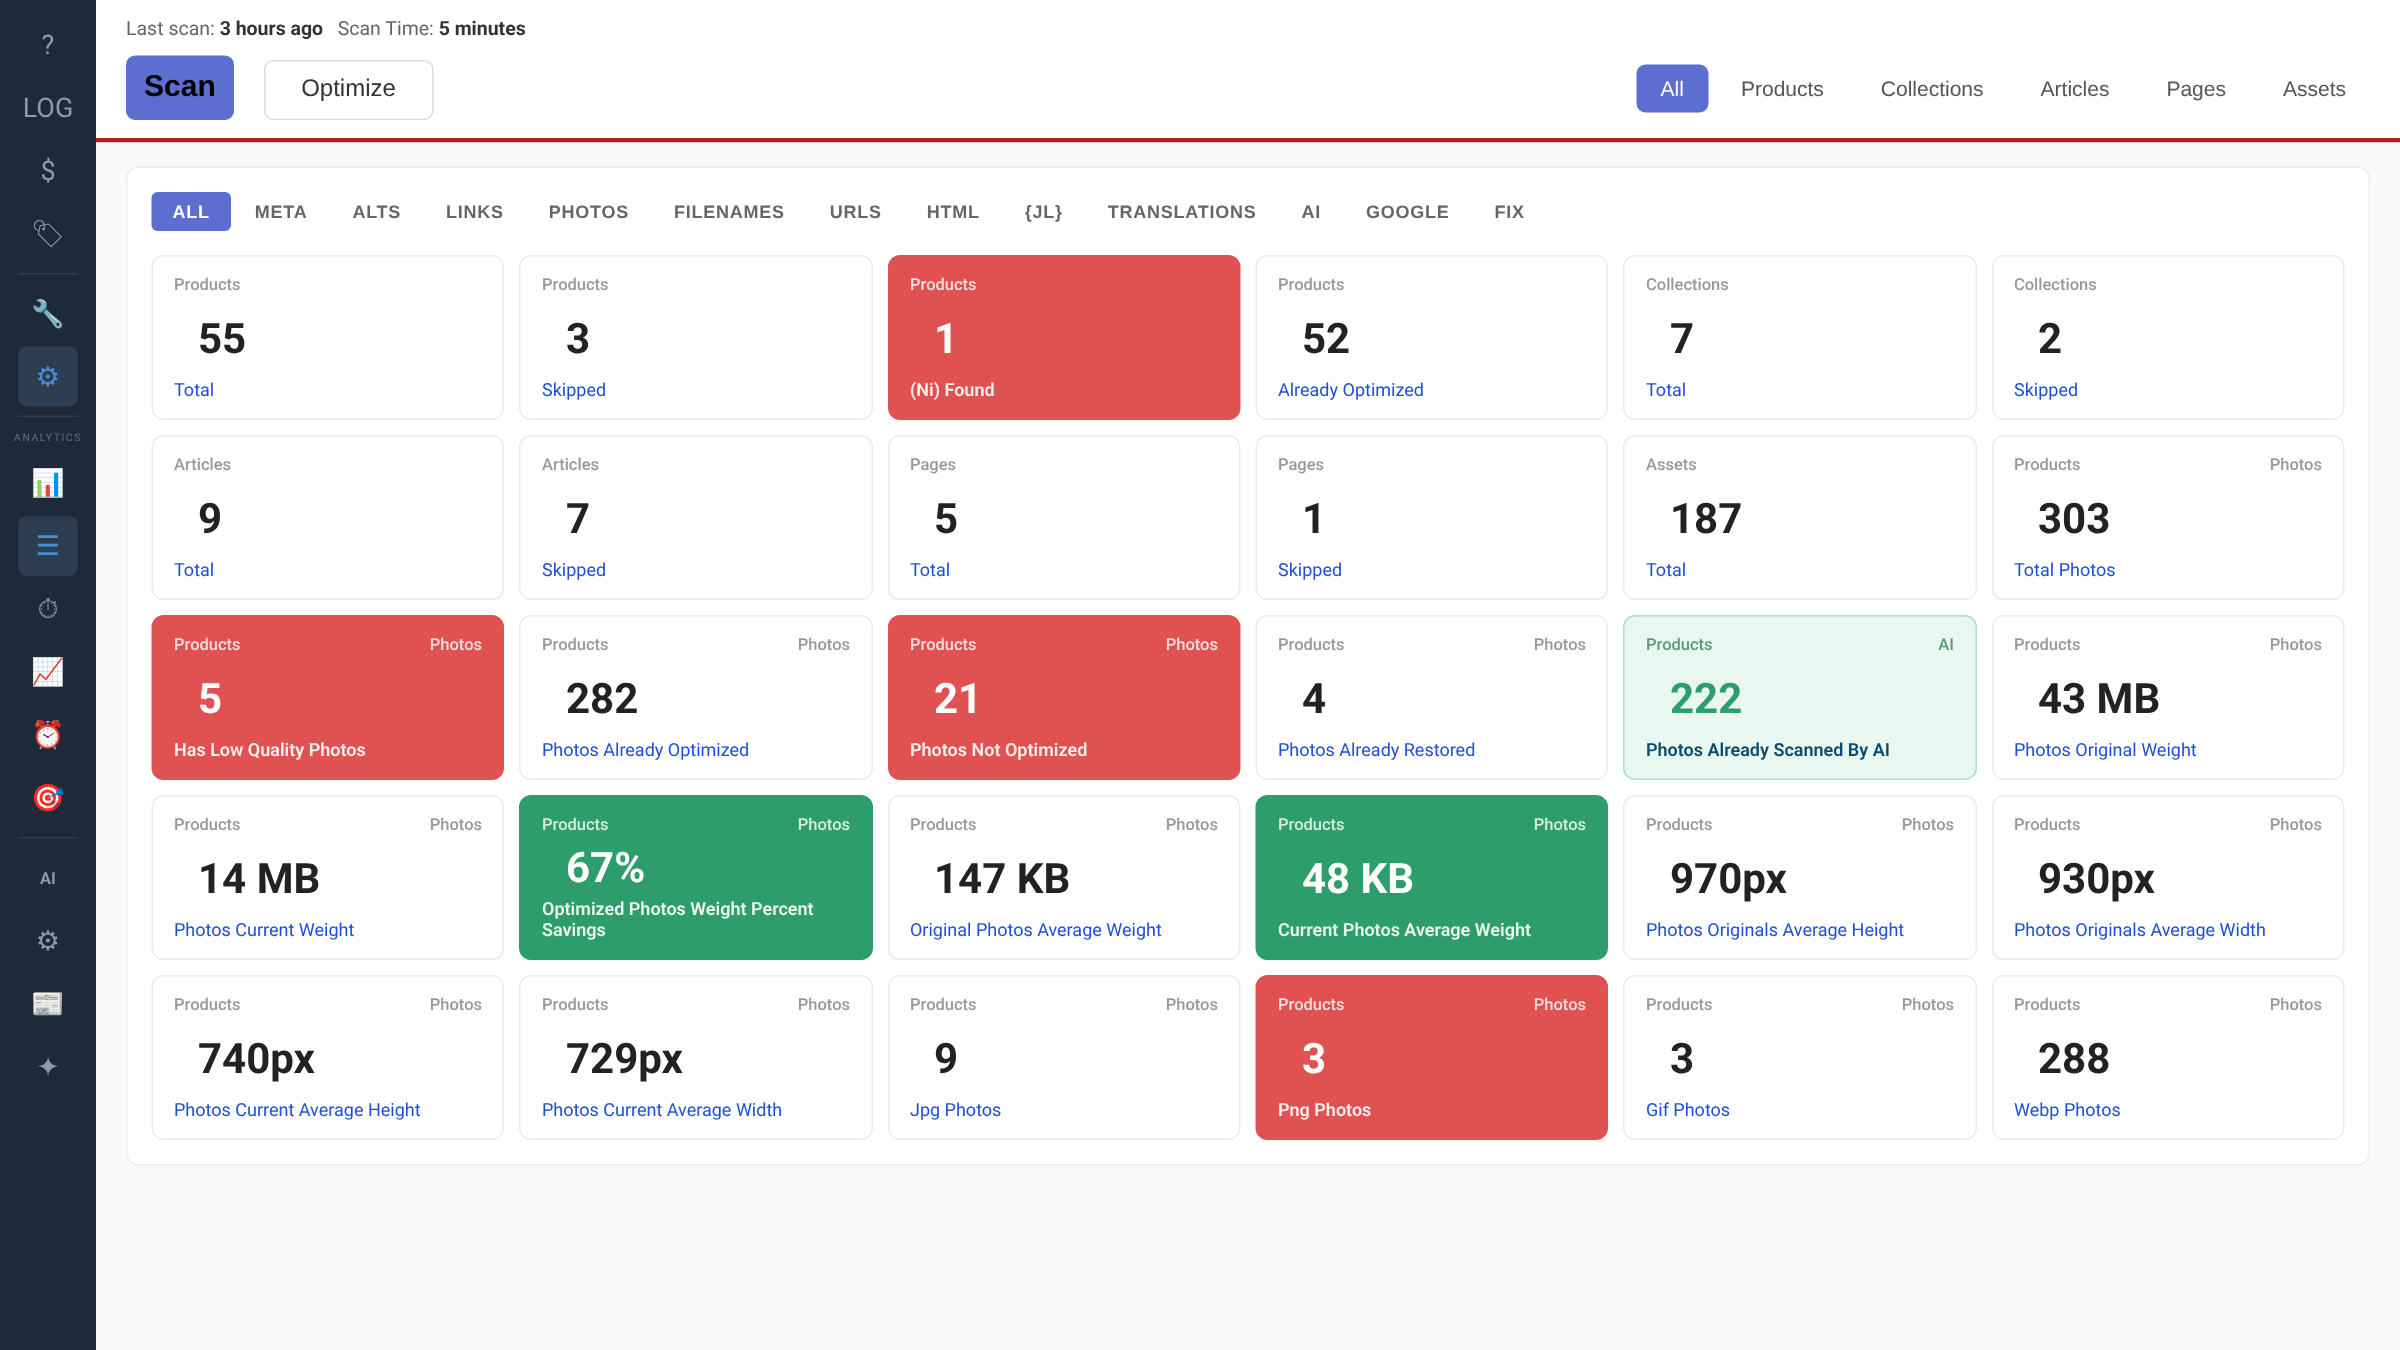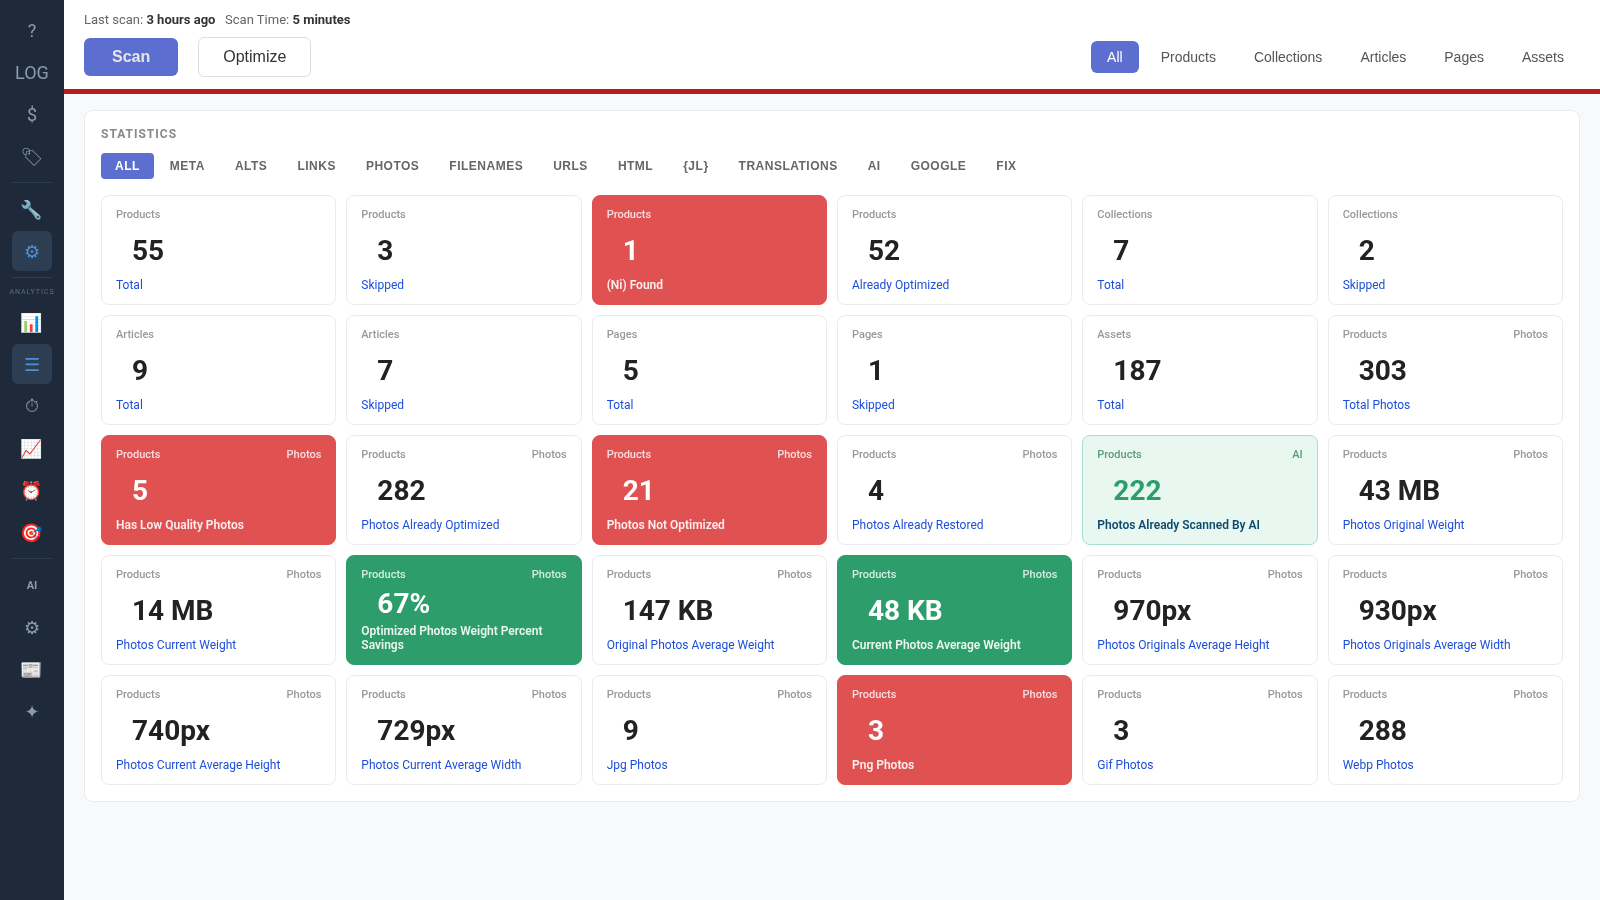--- a/index.html
+++ b/index.html
@@ -55,40 +55,40 @@
       display: flex;
       flex-direction: column;
       overflow: hidden;
       background: #fff;
     }
 
     
     .topbar {
       padding: 12px 20px 12px 20px;
       background: #fff;
-      border-bottom: 5px solid #b91c1c;
+      border-bottom: 3px solid #b91c1c;
     }
     .scan-info {
       font-size: 13px;
       color: #666;
       margin-bottom: 10px;
     }
     .scan-info strong { color: #333; }
     .topbar-row {
       display: flex;
       align-items: center;
       justify-content: space-between;
     }
     .btn-scan {
       background: #5c6fd0;
-      color: #e5e5e5;
+      color: #000000;
       border: none;
-      padding: 10px 28px;
+      padding: 10px 12px;
       border-radius: 6px;
-      font-size: 16px;
+      font-size: 20px;
       font-weight: 600;
       cursor: pointer;
     }
     .btn-optimize {
       background: #fff;
       color: #333;
       border: 1px solid #ddd;
       padding: 10px 24px;
       border-radius: 6px;
       font-size: 16px;
@@ -286,21 +286,20 @@
         <button class="filter-tab">Collections</button>
         <button class="filter-tab">Articles</button>
         <button class="filter-tab">Pages</button>
         <button class="filter-tab">Assets</button>
       </div>
     </div>
   </div>
 
   <div class="content">
     <div class="stats-section">
-      <div class="stats-title">STATISTICS</div>
 
       <div class="cat-tabs">
         <button class="cat-tab active">ALL</button>
         <button class="cat-tab">META</button>
         <button class="cat-tab">ALTS</button>
         <button class="cat-tab">LINKS</button>
         <button class="cat-tab">PHOTOS</button>
         <button class="cat-tab">FILENAMES</button>
         <button class="cat-tab">URLS</button>
         <button class="cat-tab">HTML</button>

